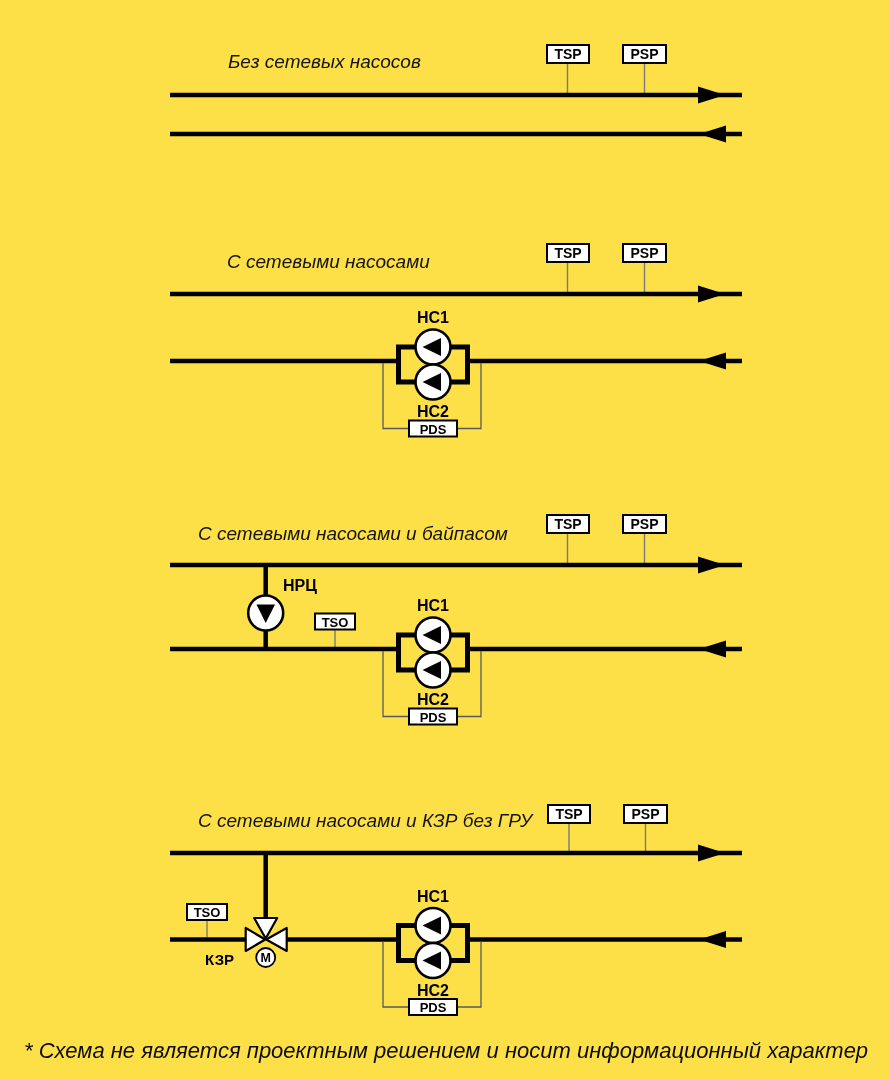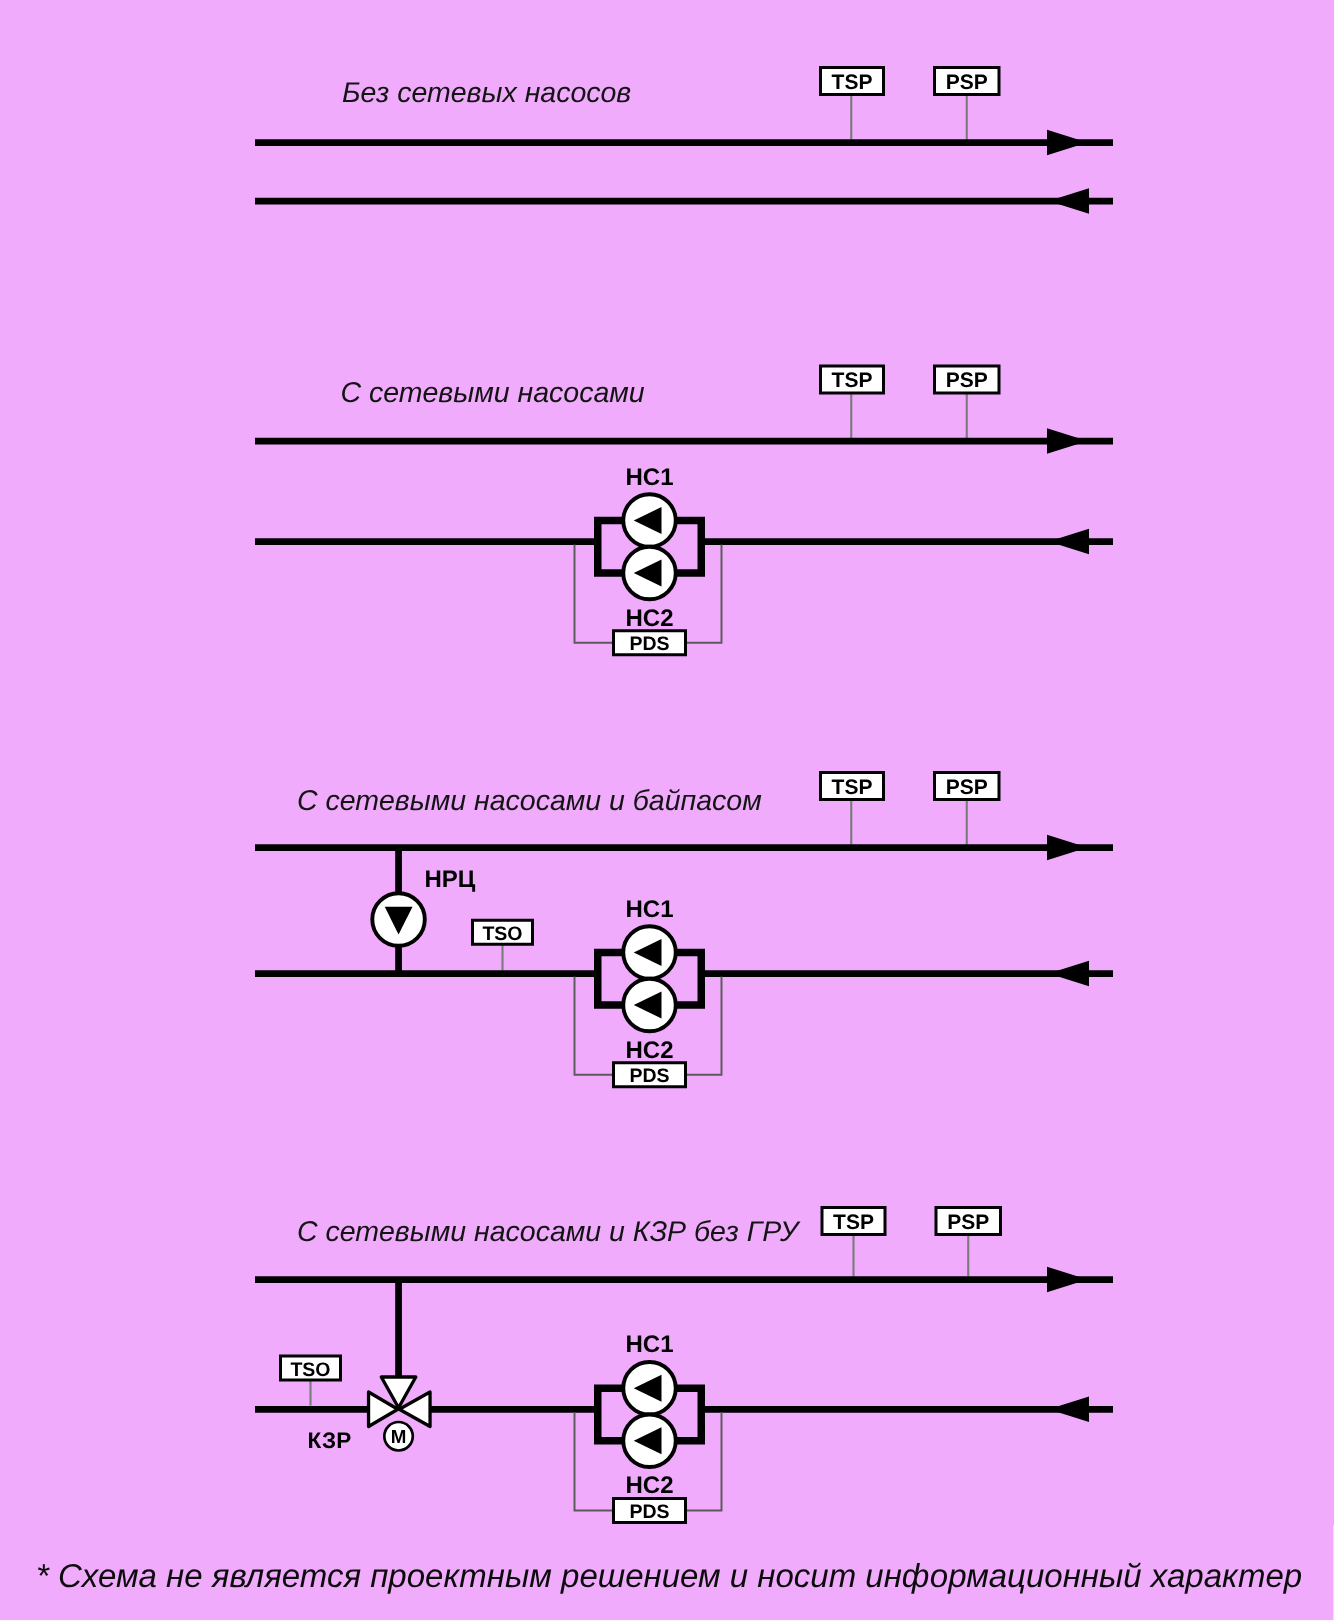--- a/index.html
+++ b/index.html
@@ -1,16 +1,16 @@
 <!DOCTYPE html>
 <html><head>
 <meta charset="utf-8">
 <style>
   html,body{margin:0;padding:0;background:#ffffff;}
-  .stage{position:relative;width:889px;height:1080px;background:#f0abfc;overflow:hidden;
+  .stage{position:relative;width:889px;height:1080px;background:#fde047;overflow:hidden;
          font-family:"Liberation Sans",sans-serif;}
   svg{display:block;}
   .pipe{stroke:#000;stroke-width:4.5;fill:none;}
   .bypass{stroke:#000;stroke-width:4.5;fill:none;}
   .leader{stroke:#7a7a7a;stroke-width:1.4;fill:none;}
   .bracket{stroke:#5a5a5a;stroke-width:1.3;fill:none;}
   .sensorbox{fill:#fff;stroke:#000;stroke-width:2;}
   .sensortext{font:700 14px "Liberation Sans",sans-serif;fill:#000;text-anchor:middle;}
   .smalltext{font:700 13px "Liberation Sans",sans-serif;fill:#000;text-anchor:middle;}
   .pumptext{font:700 16px "Liberation Sans",sans-serif;fill:#000;text-anchor:middle;}

